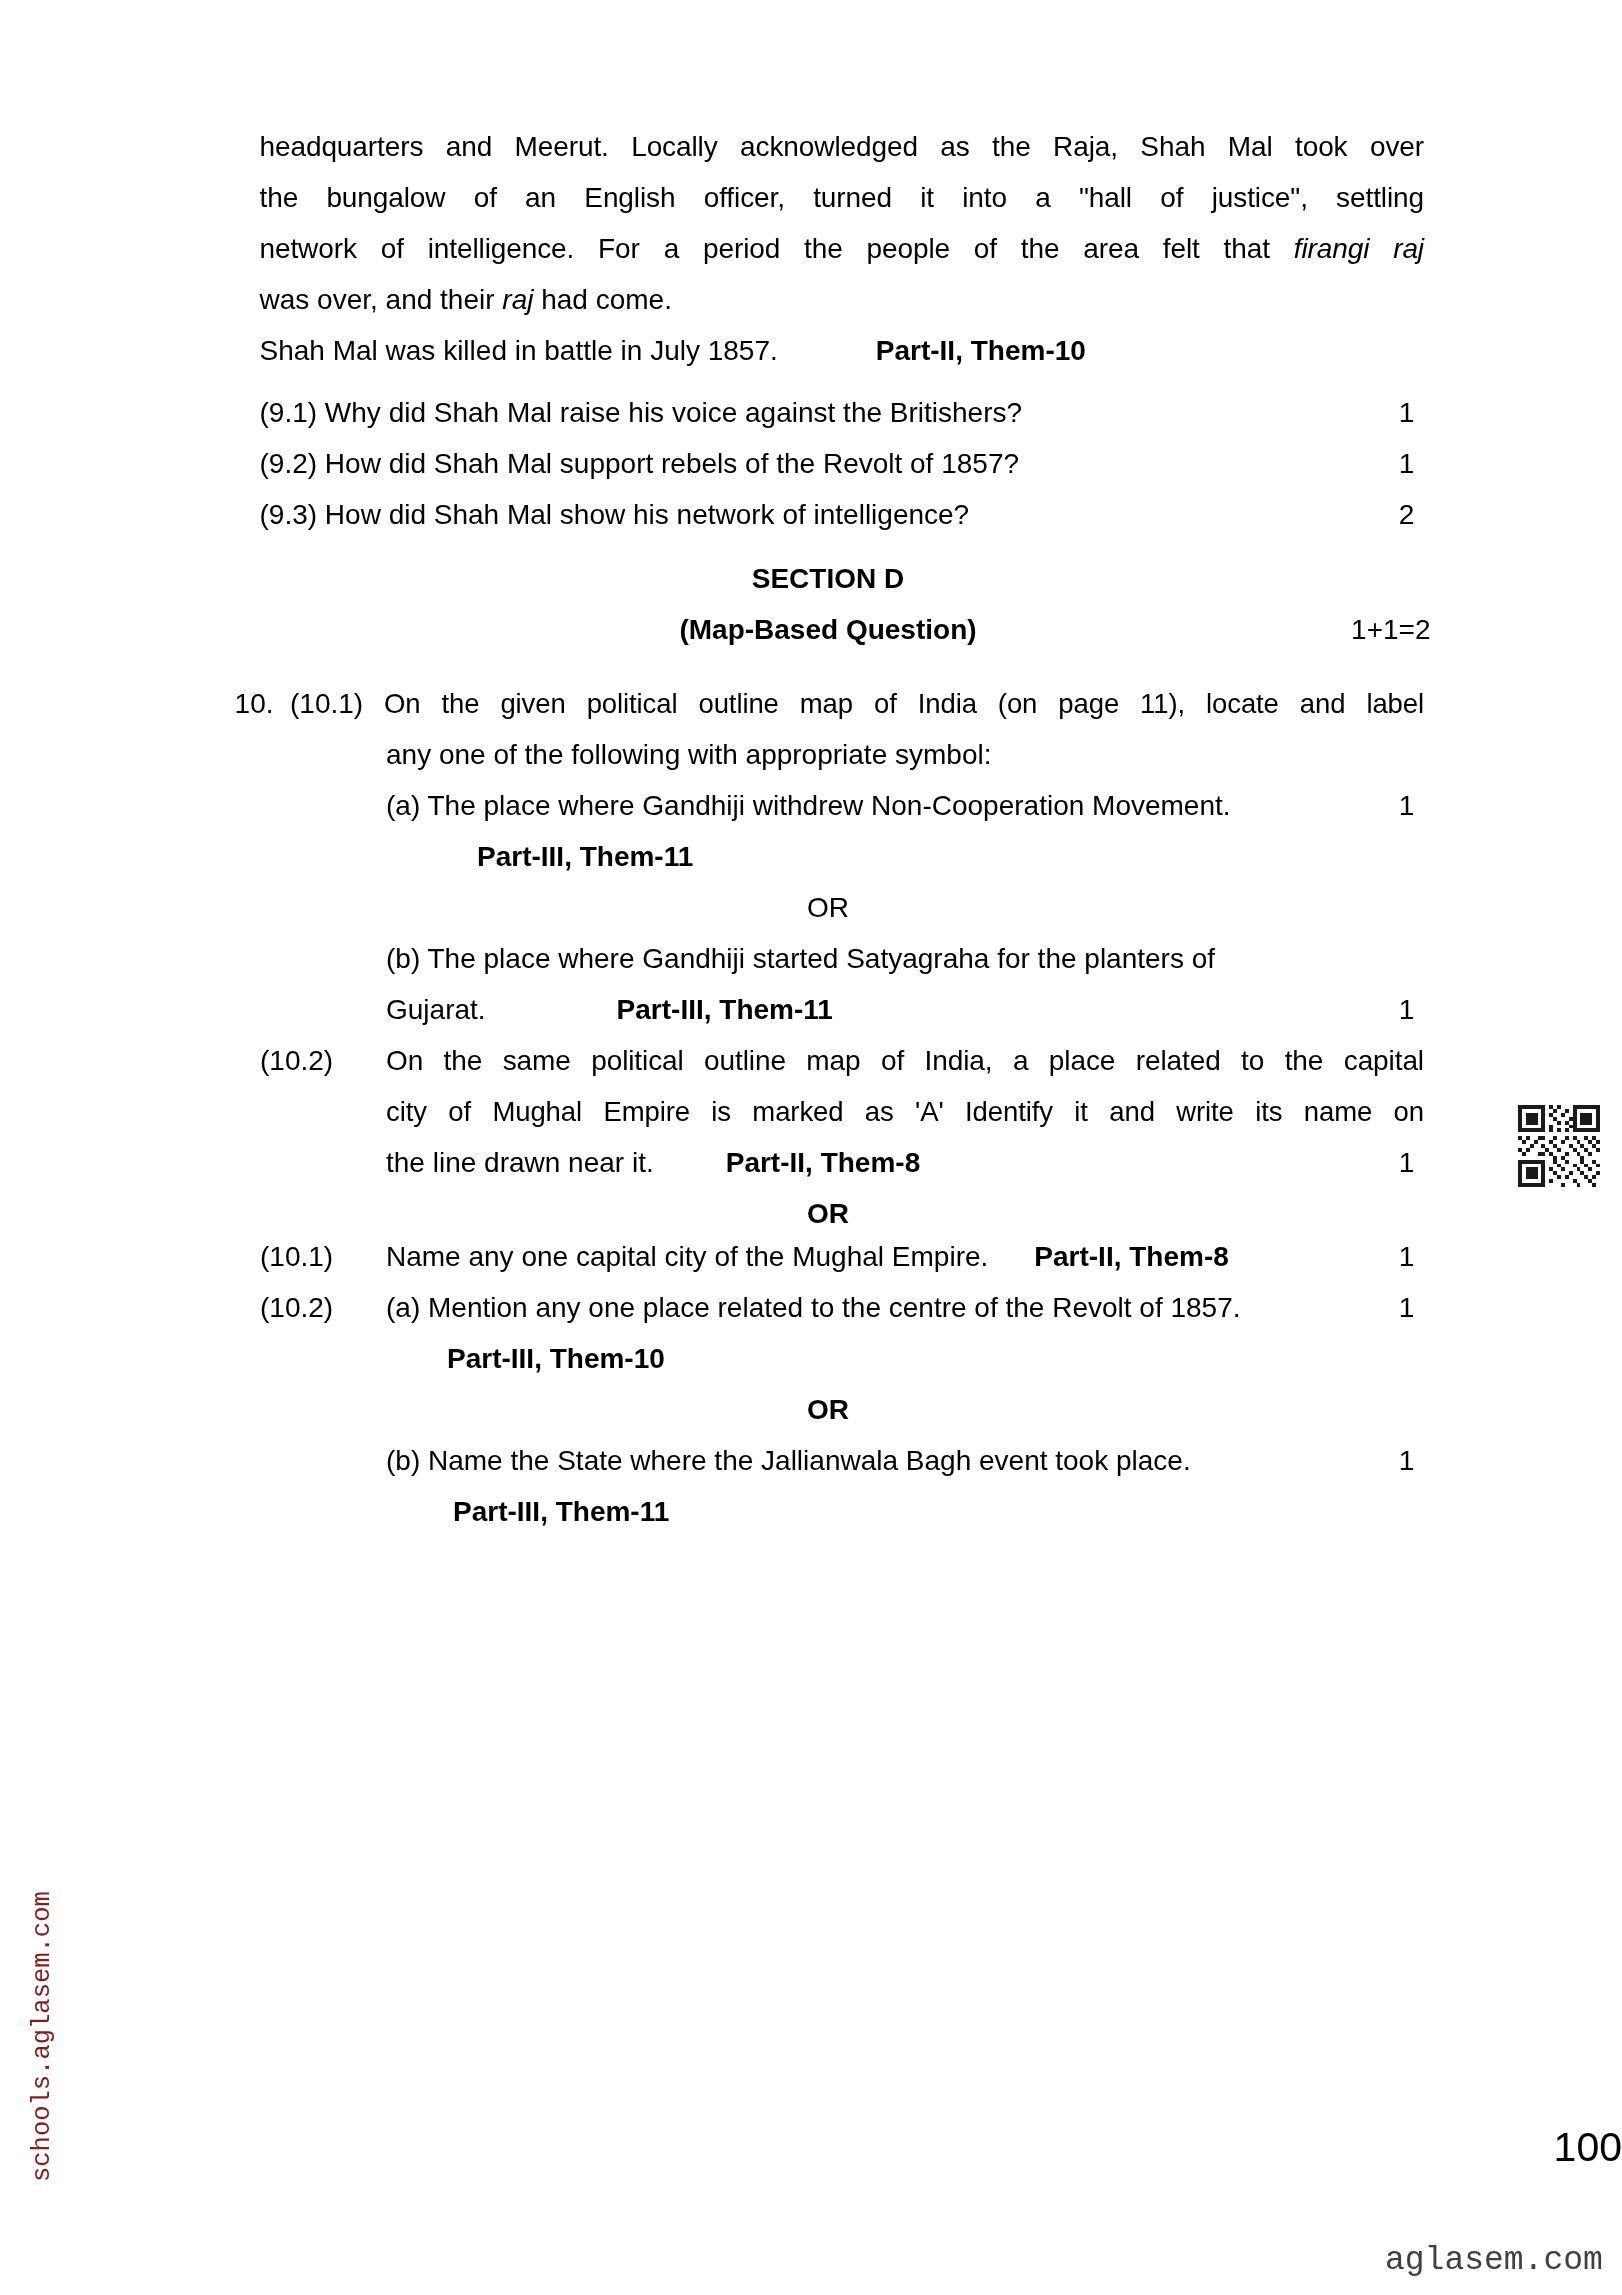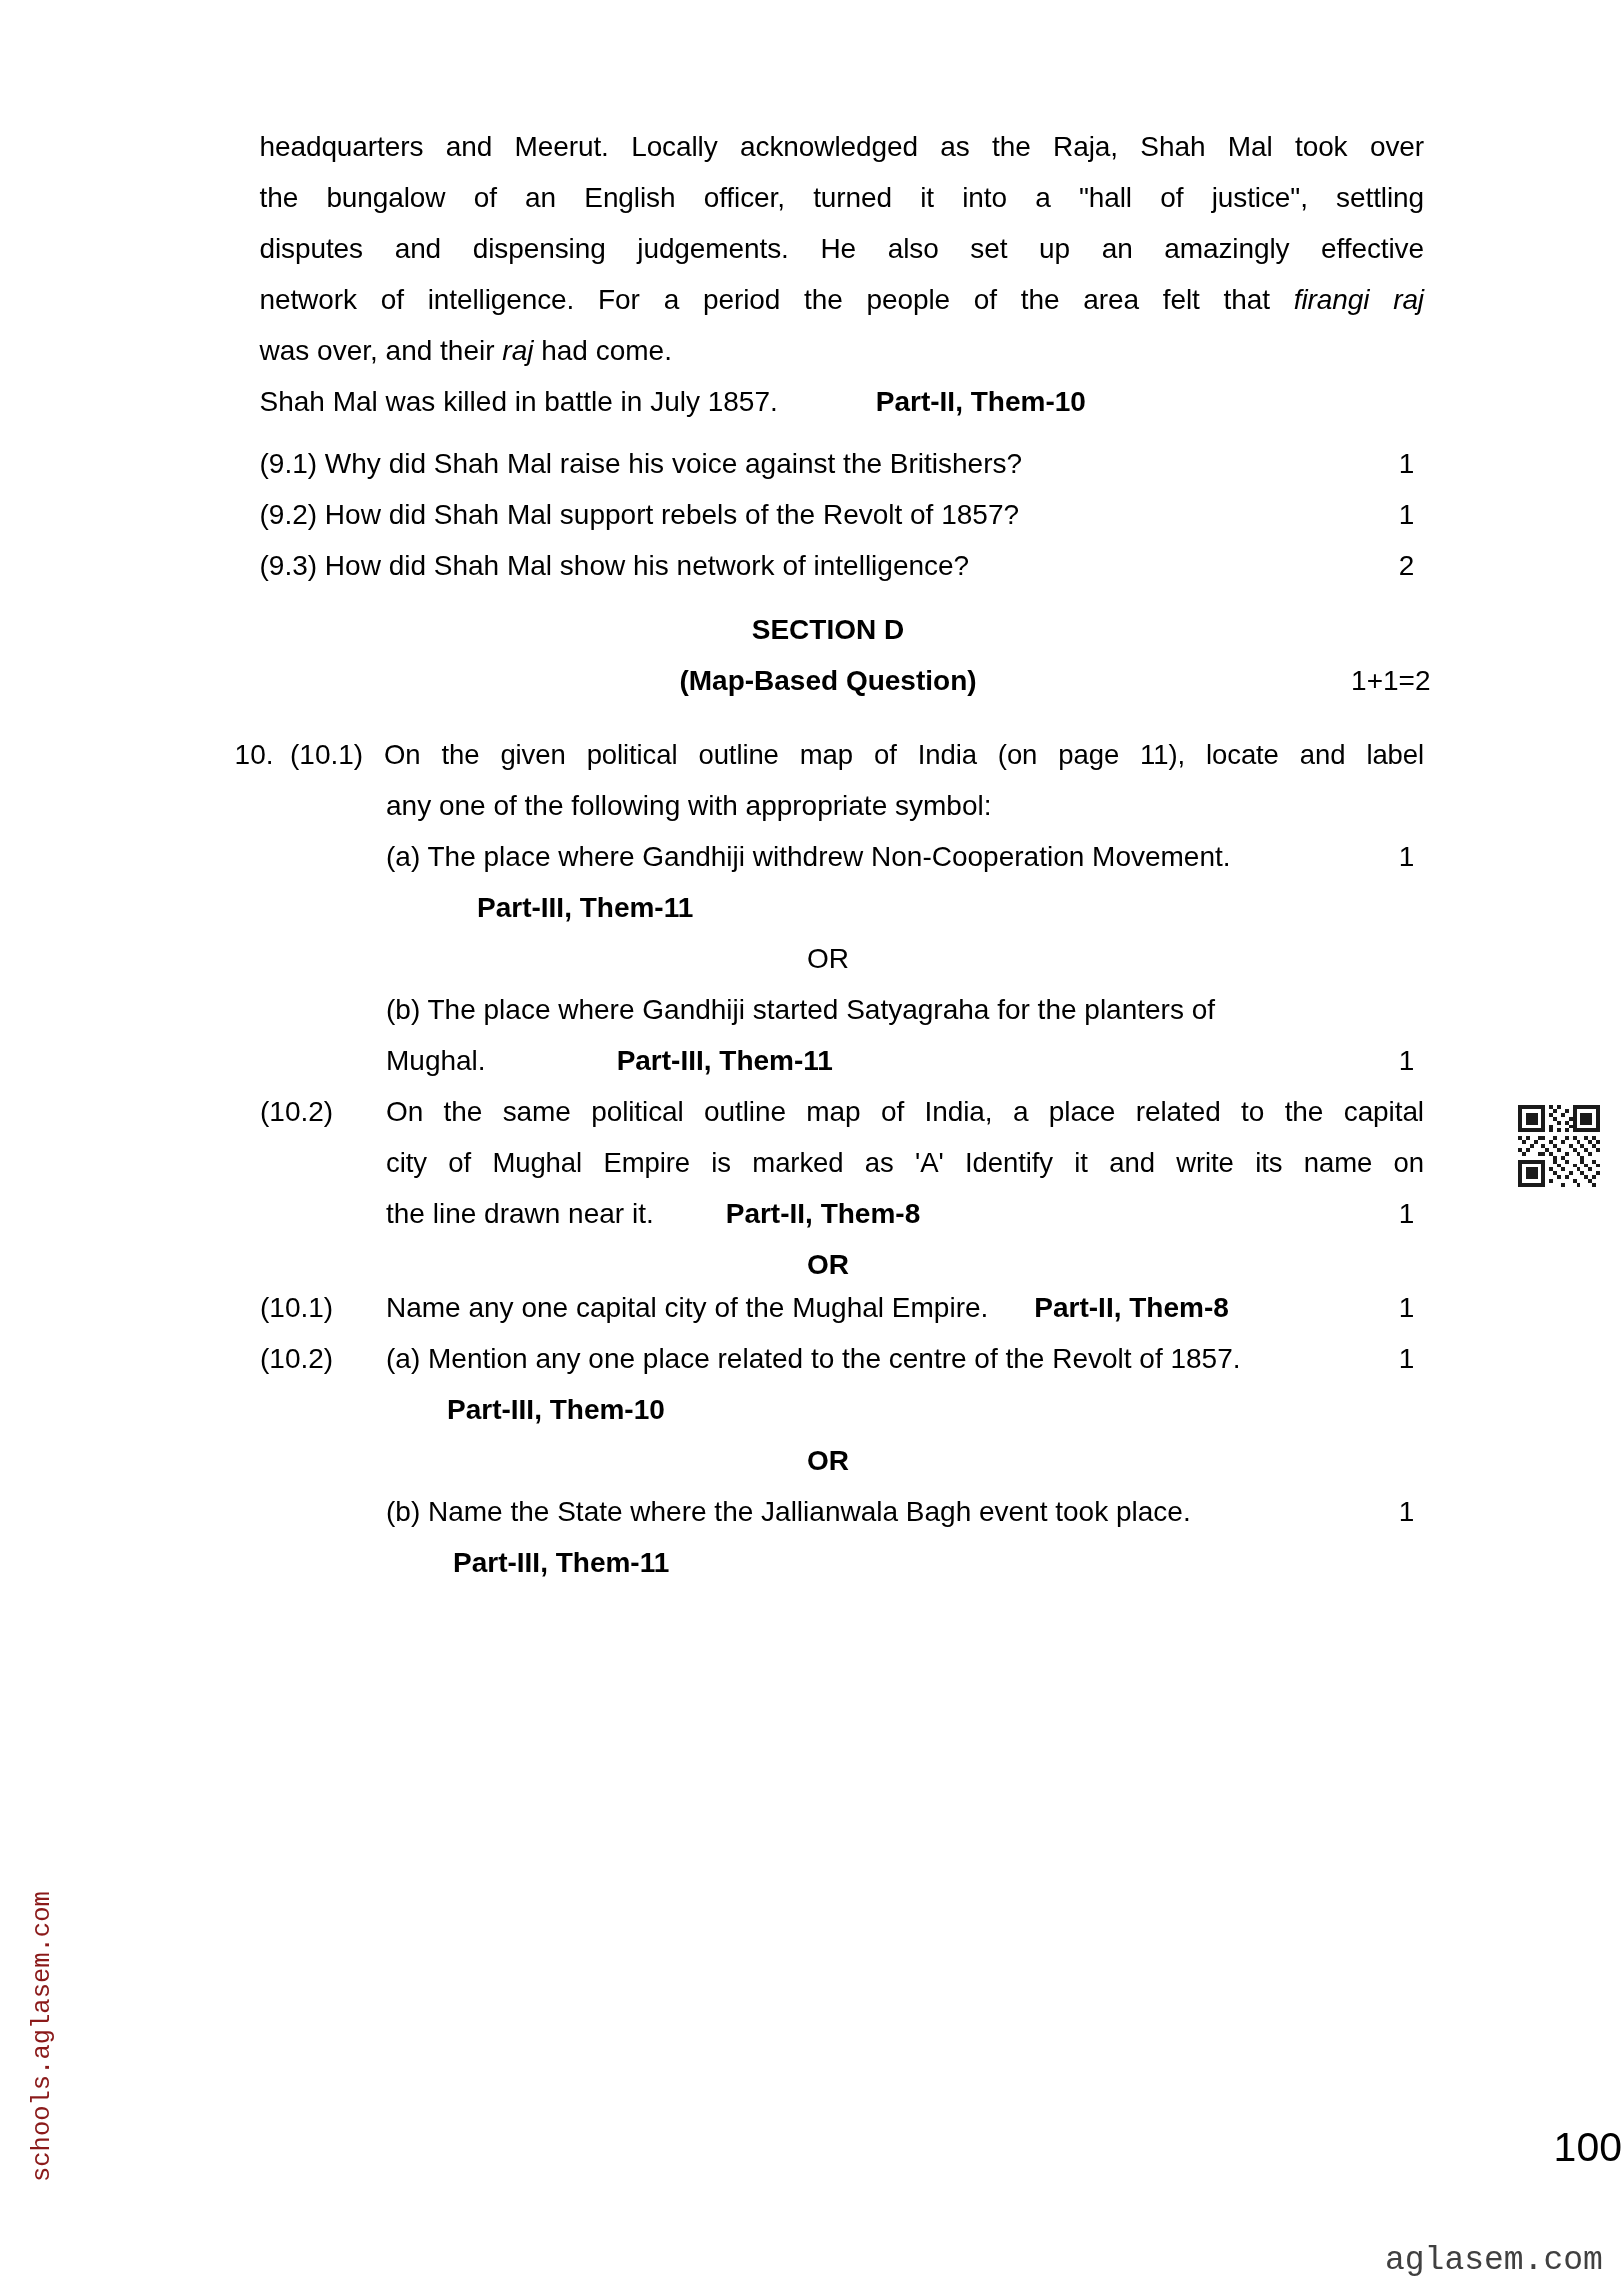--- a/index.html
+++ b/index.html
@@ -50,21 +50,20 @@
   }
   .qr{position:absolute;left:1518px;top:1105px;width:82px;height:82px;}
 </style>
 </head>
 <body>
 
 <div class="content">
 
   <div class="line pl just"><span>headquarters and Meerut. Locally acknowledged as the Raja, Shah Mal took over</span></div>
   <div class="line pl just"><span>the bungalow of an English officer, turned it into a "hall of justice", settling</span></div>
-  <div class="line pl just"><span>disputes and dispensing judgements. He also set up an amazingly effective</span></div>
   <div class="line pl just"><span>network of intelligence. For a period the people of the area felt that </span><span class="it">firangi raj</span></div>
   <div class="line pl"><span>was over, and their </span><span class="it">raj</span><span> had come.</span></div>
   <div class="line pl">
     <span>Shah Mal was killed in battle in July 1857.</span><span class="b" style="margin-left:98px;margin-top:48px;">Part-II, Them-10</span>
   </div>
 
   <div class="gap-q9">
     <div class="line pl">
       <span>(9.1) Why did Shah Mal raise his voice against the Britishers?</span>
       <span class="mark">1</span>
@@ -99,21 +98,21 @@
     <div class="line ind">
       <span>(a) The place where Gandhiji withdrew Non-Cooperation Movement.</span>
       <span class="mark">1</span>
     </div>
     <div class="line b ref-indent-a">Part-III, Them-11</div>
 
     <div class="line center">OR</div>
 
     <div class="line ind">(b) The place where Gandhiji started Satyagraha for the planters of</div>
     <div class="line ind">
-      <span>Mughal.</span><span class="b" style="margin-left:131px;">Part-III, Them-11</span>
+      <span>Gujarat.</span><span class="b" style="margin-left:131px;">Part-III, Them-11</span>
       <span class="mark">1</span>
     </div>
 
     <div class="line lrow">
       <span class="llabel">(10.2)</span>
       <div class="lbody just">On the same political outline map of India, a place related to the capital</div>
     </div>
     <div class="line ind just" style="font-size:27.5px;">city of Mughal Empire is marked as 'A' Identify it and write its name on</div>
     <div class="line ind">
       <span>the line drawn near it.</span><span class="b" style="margin-left:72px;">Part-II, Them-8</span>

